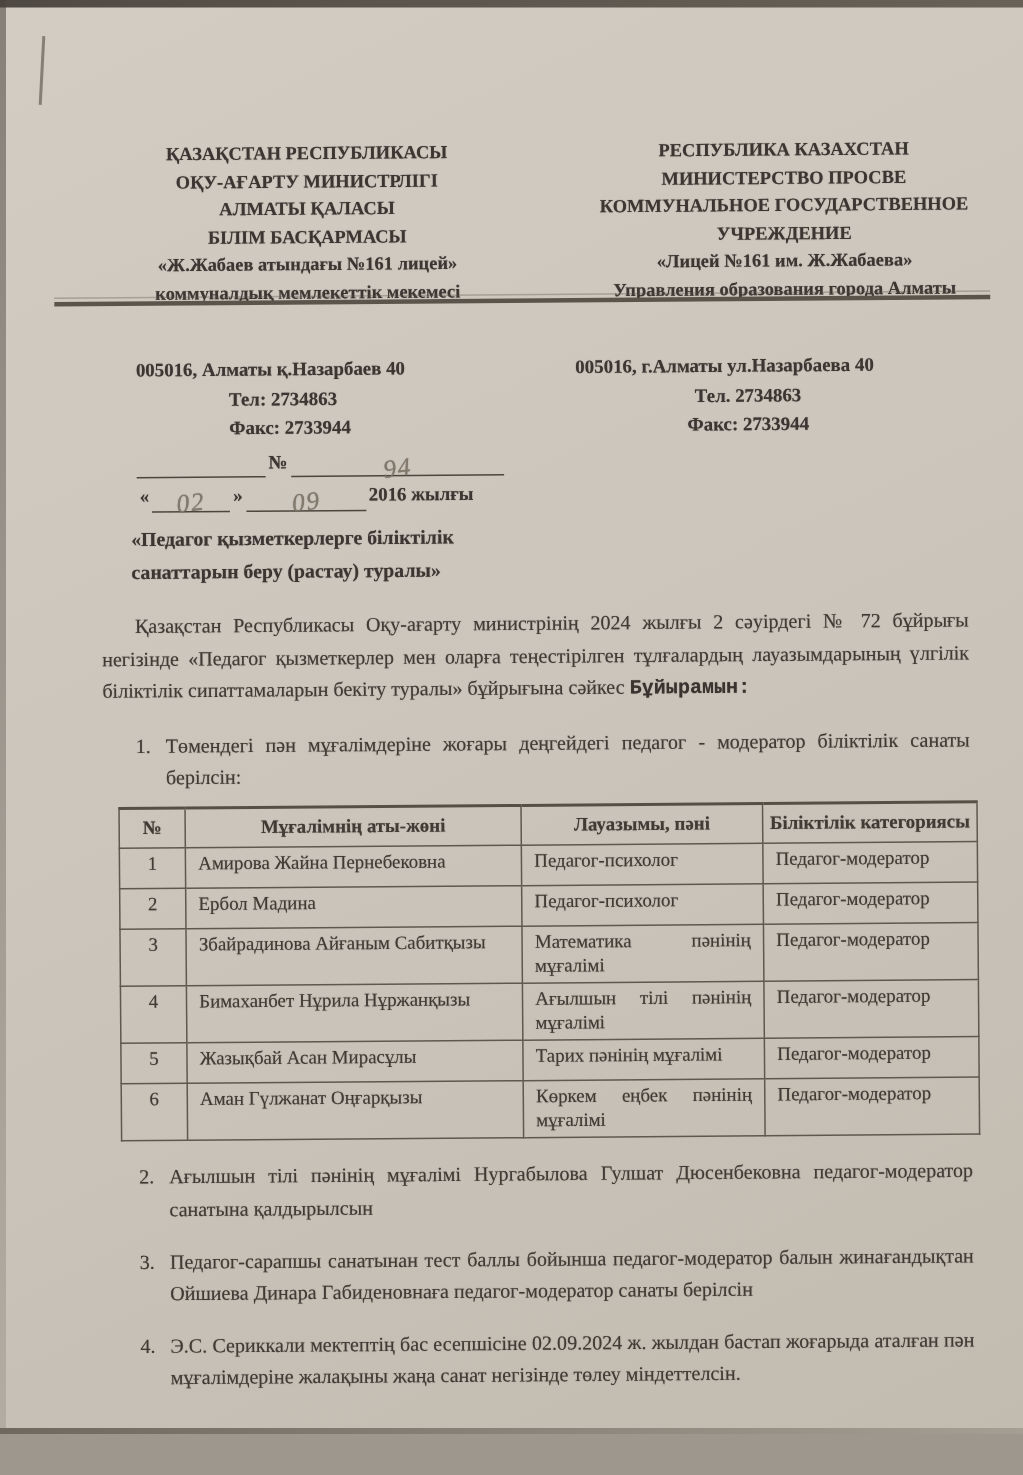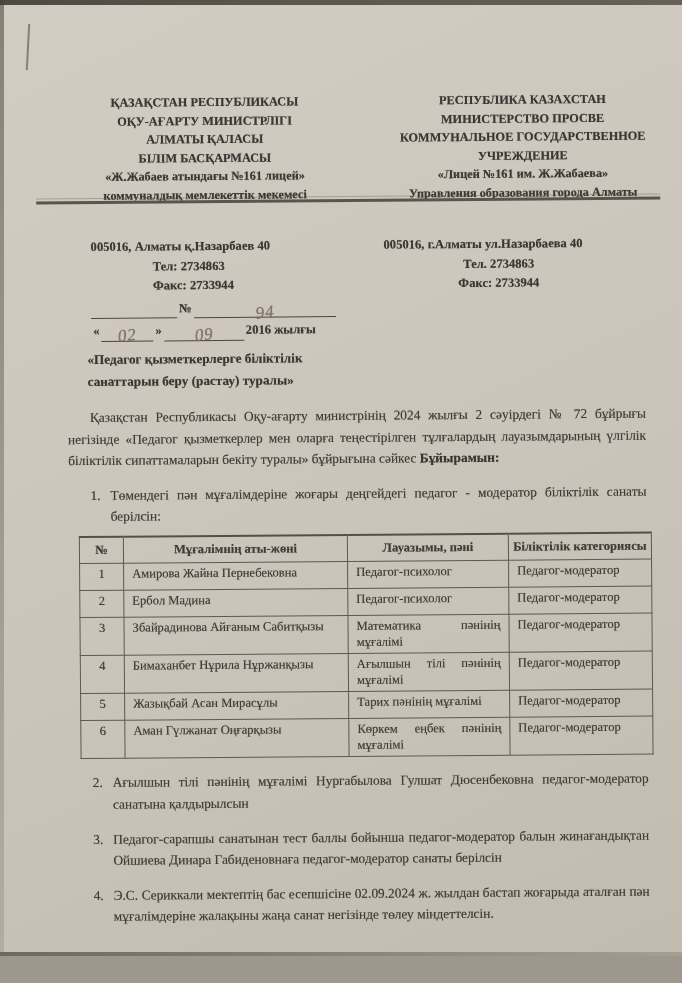--- a/index.html
+++ b/index.html
@@ -41,21 +41,21 @@
   .hand{position:absolute;left:50%;bottom:-5px;transform:translateX(-50%) rotate(-6deg);
     font-style:italic;font-weight:normal;color:#83796c;font-size:17px;letter-spacing:1px;}
   .q{margin:0 2px;}
 
   
   .subject{position:absolute;top:347px;left:88px;font-weight:bold;font-size:13.2px;line-height:22px;color:#3b3632;}
 
   
   .docbody{position:absolute;top:405px;left:68px;width:578px;font-size:13.4px;line-height:21.6px;text-align:justify;color:#413b36;}
   .intro{text-indent:22px;}
-  .intro b{color:#38332f;}
+  .intro b{color:#38332f;font-family:Liberation Mono, monospace;}
   .olist{margin:0;padding:0;list-style:none;}
   .olist li{display:flex;margin-top:13px;}
   .olist .n{width:42px;flex:0 0 42px;text-align:right;padding-right:10px;box-sizing:border-box;padding-left:20px;}
   .olist .t{flex:1;text-align:justify;}
   .item1{margin-top:11px;}
 
   
   table.doc{border-collapse:collapse;margin:8px 0 2px 10px;width:572px;table-layout:fixed;
     font-size:12.6px;line-height:15.5px;color:#413b36;}
   table.doc th,table.doc td{border:1px solid #5f584e;padding:3px 8px;vertical-align:top;box-sizing:border-box;}

